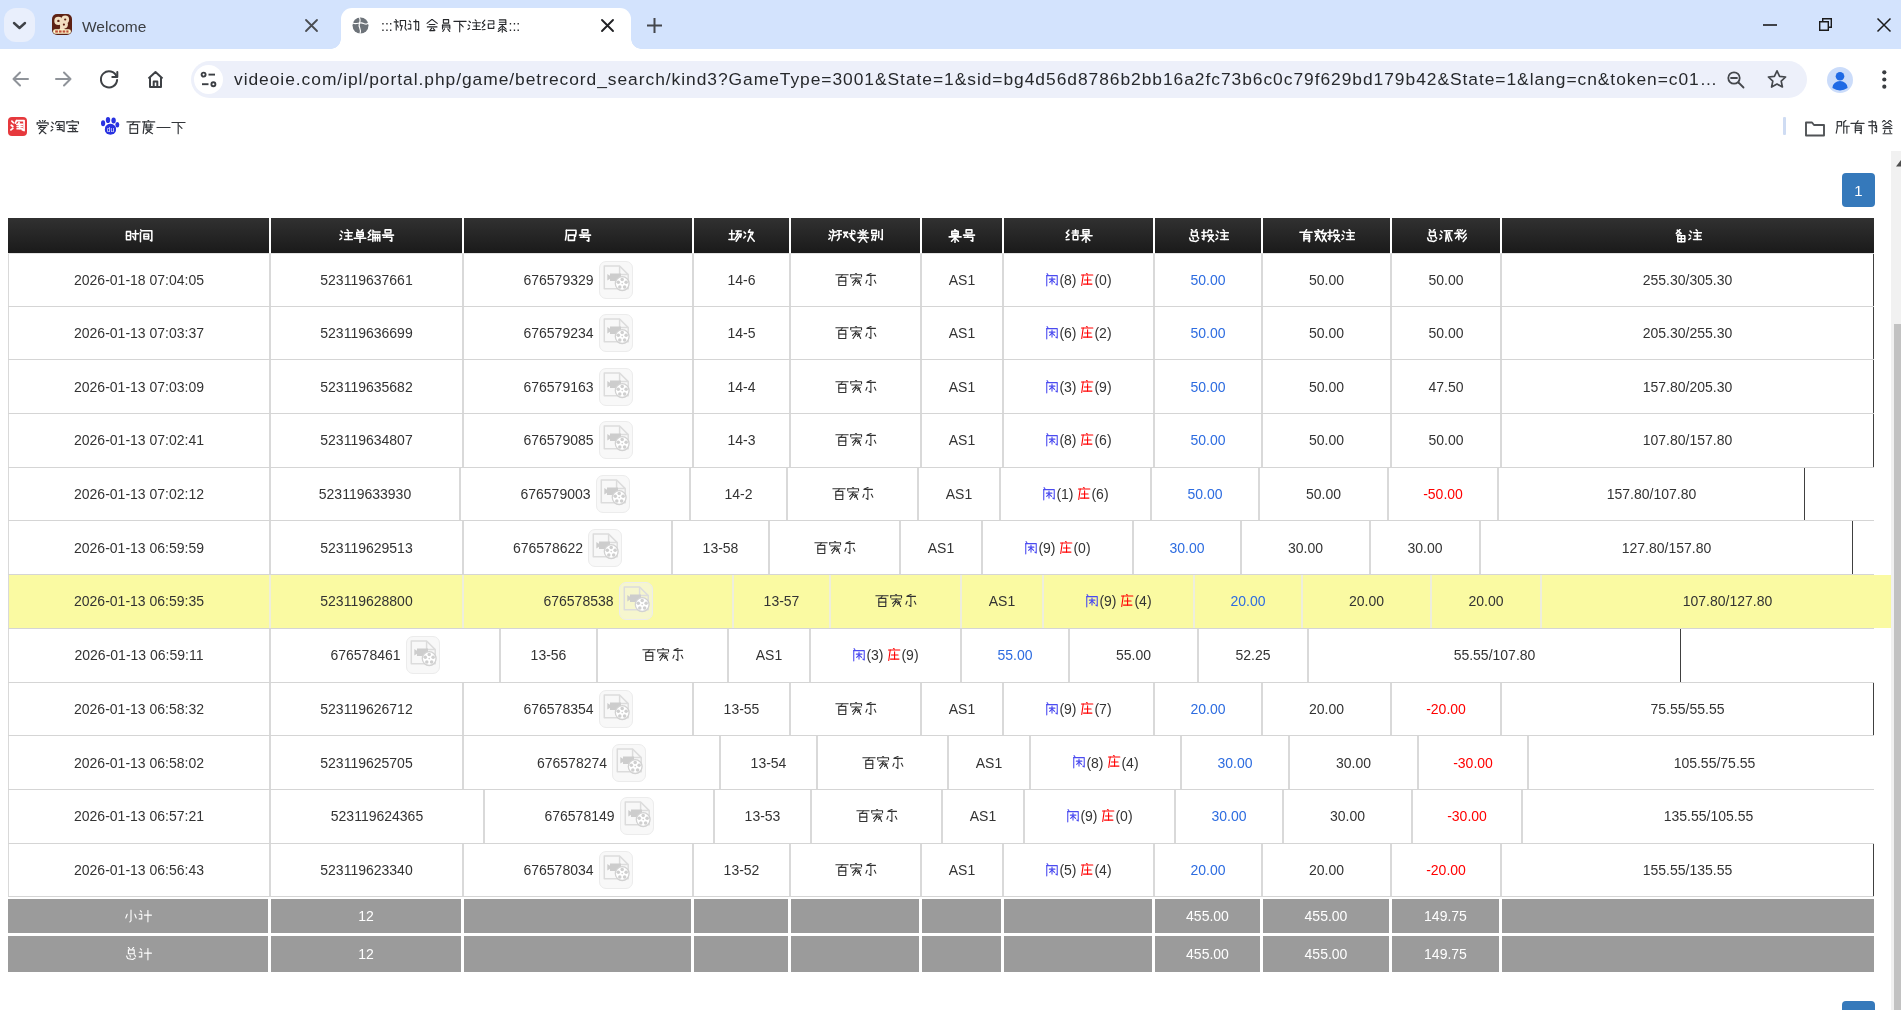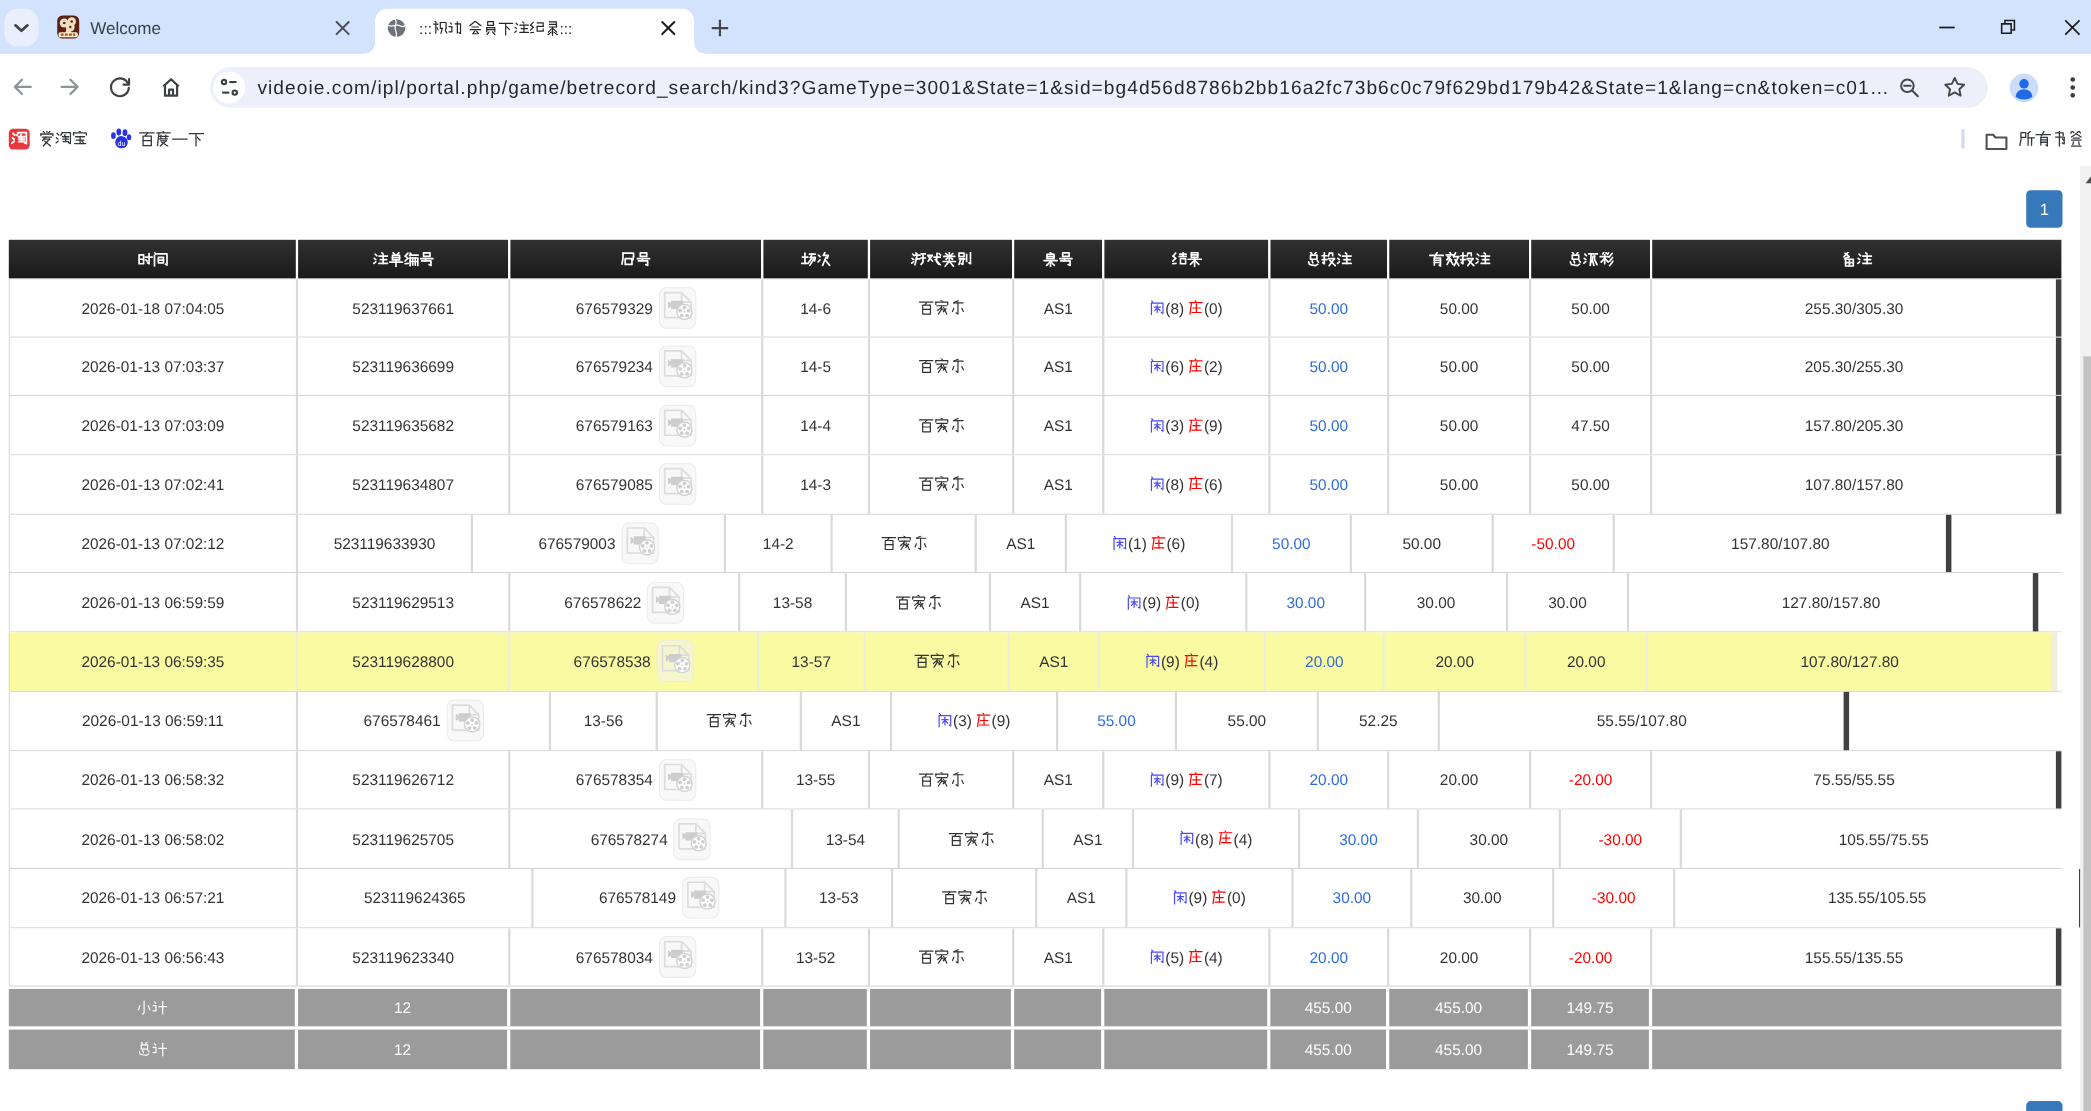--- a/index.html
+++ b/index.html
@@ -36,21 +36,21 @@
 .row{display:flex;width:1866px}
 .hrow{height:35px}
 .th{flex:none;background:linear-gradient(#313131,#1a1a1a);color:#fff;display:flex;align-items:center;
  justify-content:center;border-right:2px solid #fff;font-size:14px;font-weight:bold}
 .th:last-child{border-right:none}
 .tr{height:53.7px;border-bottom:1px solid #d5d5d5;background:#fff}
 .tr.first{border-top:1px solid #e3e3e3}
 .td{flex:none;display:flex;align-items:center;justify-content:center;border-right:2px solid #d9d9d9;
  font-size:14px;color:#333;overflow:hidden}
 .td:first-child{border-left:1px solid #d9d9d9}
-.td:last-child{border-right:5px solid #404040}
+.td:last-child{border-right:1px solid #404040}
 .hl .td{background:#fafaa2;border-right-color:#eeeedc}
 .blue{color:#2d6ce0}
 .red{color:#ff0000}
 .pl{color:#4b4bf0}
 .bk{color:#ff0000}
 .sr{margin-top:2px;height:34px}
 .sr2{margin-top:3px;height:36px}
 .sd{flex:none;background:#9b9b9b;color:#fff;display:flex;align-items:center;justify-content:center;
  border-right:3px solid #fff;font-size:14px}
 .sd:last-child{border-right:none}
@@ -954,21 +954,21 @@
               </svg></span><span>(6)</span></div>
           <div class="td" style="width:108px">
             <span class="blue">50.00</span>
           </div>
           <div class="td" style="width:129px">50.00</div>
           <div class="td" style="width:110px">50.00</div>
           <div class="td" style="width:372px">107.80/157.80</div>
         </div>
         <div class="row tr">
           <div class="td" style="width:263px">2026-01-13 07:02:12</div>
-          <div class="td" style="width:159px">523119633930</div>
+          <div class="td" style="width:190px">523119633930</div>
           <div class="td" style="width:230px">
             <span>676579003</span>
             <div class="vbtn">
               <svg width="34" height="38" viewBox="0 0 34 38" style="position:absolute;left:-1px;top:-1px">
                 <g fill="none" stroke="#dcdcdc" stroke-width="1.5" stroke-linejoin="round">
                   <path d="M5.3,5 H20.6 L29.2,13.6 V27.7 H5.3 Z"></path>
                   <path d="M20.6,5 V13.6 H29.2"></path>
                 </g>
                 <g fill="#cdcdcd">
                   <path d="M11,12.5 H22 V20 H11 Z"></path>
@@ -1065,21 +1065,21 @@
           <div class="td" style="width:108px">
             <span class="blue">30.00</span>
           </div>
           <div class="td" style="width:129px">30.00</div>
           <div class="td" style="width:110px">30.00</div>
           <div class="td" style="width:372px">127.80/157.80</div>
         </div>
         <div class="row tr hl">
           <div class="td" style="width:263px">2026-01-13 06:59:35</div>
           <div class="td" style="width:193px">523119628800</div>
-          <div class="td" style="width:226px">
+          <div class="td" style="width:270px">
             <span>676578538</span>
             <div class="vbtn">
               <svg width="34" height="38" viewBox="0 0 34 38" style="position:absolute;left:-1px;top:-1px">
                 <g fill="none" stroke="#dcdcdc" stroke-width="1.5" stroke-linejoin="round">
                   <path d="M5.3,5 H20.6 L29.2,13.6 V27.7 H5.3 Z"></path>
                   <path d="M20.6,5 V13.6 H29.2"></path>
                 </g>
                 <g fill="#cdcdcd">
                   <path d="M11,12.5 H22 V20 H11 Z"></path>
                   <path d="M11,14.7 L8.3,12.9 V19.5 L11,17.7 Z"></path>

